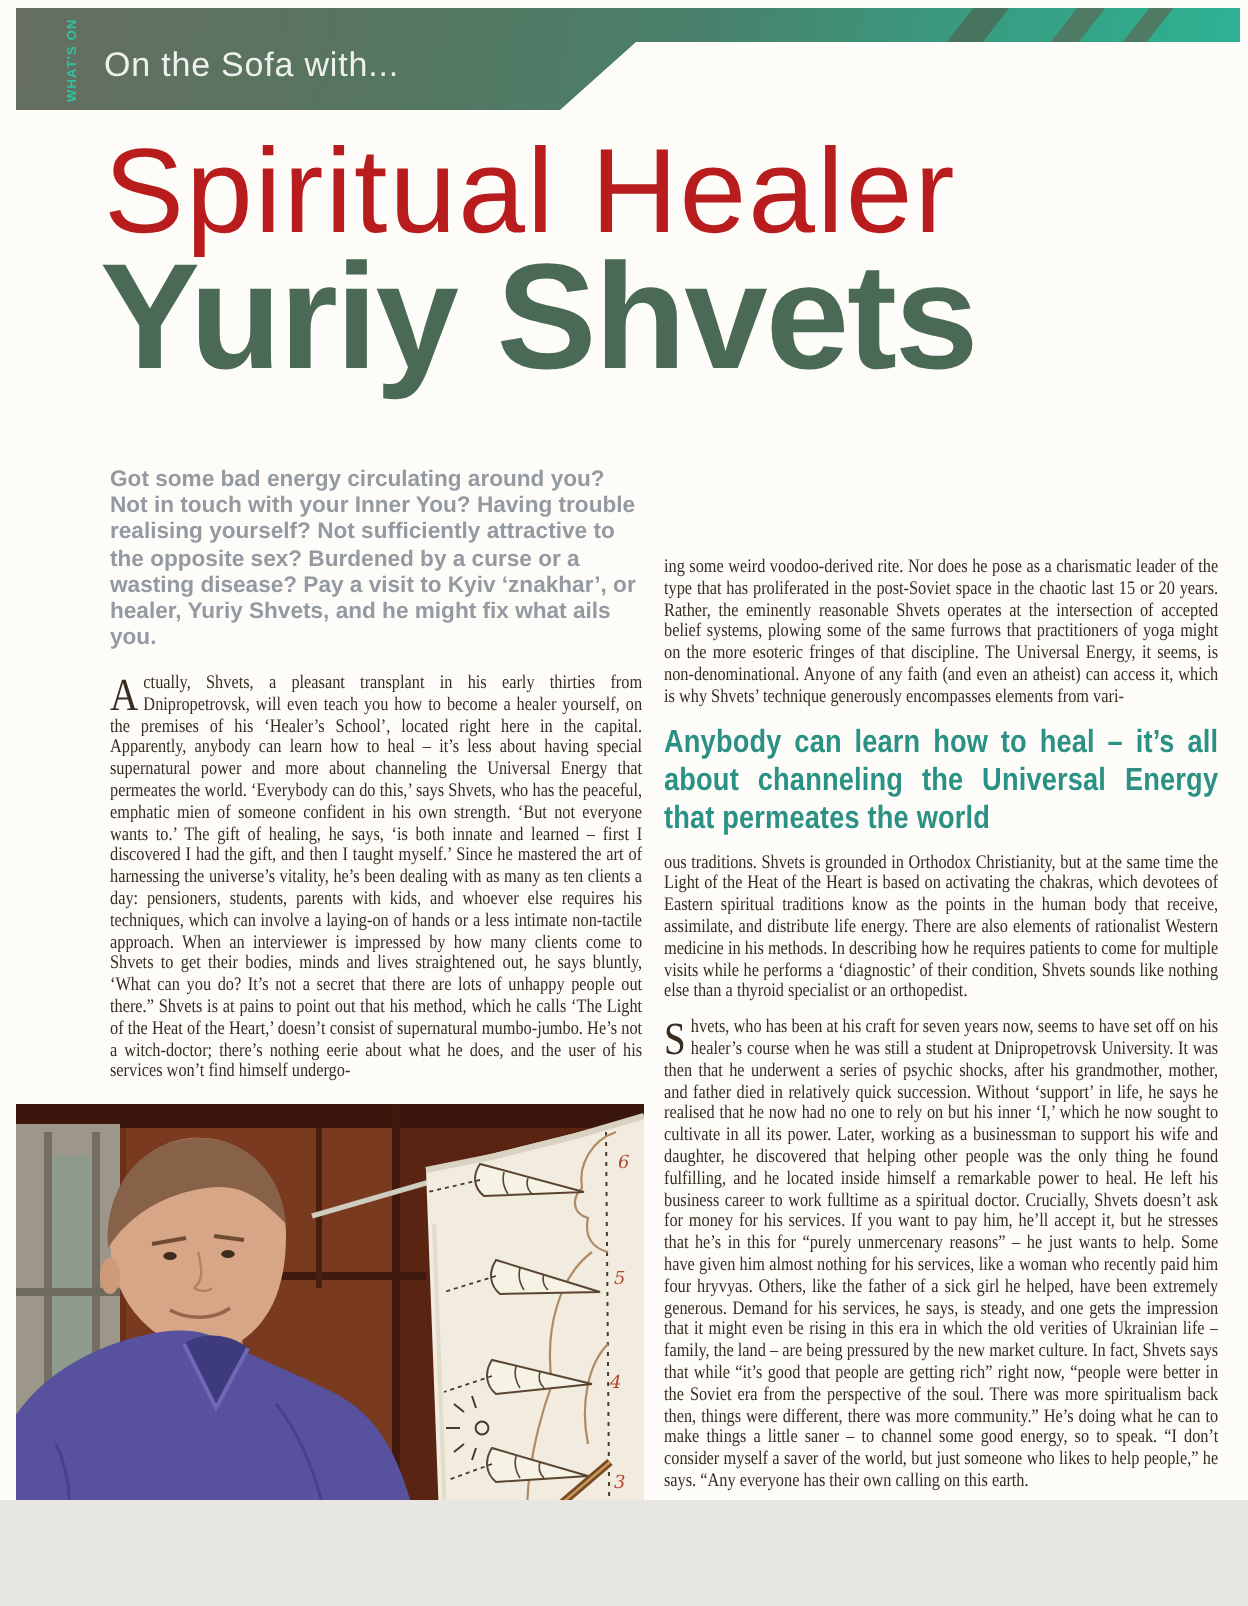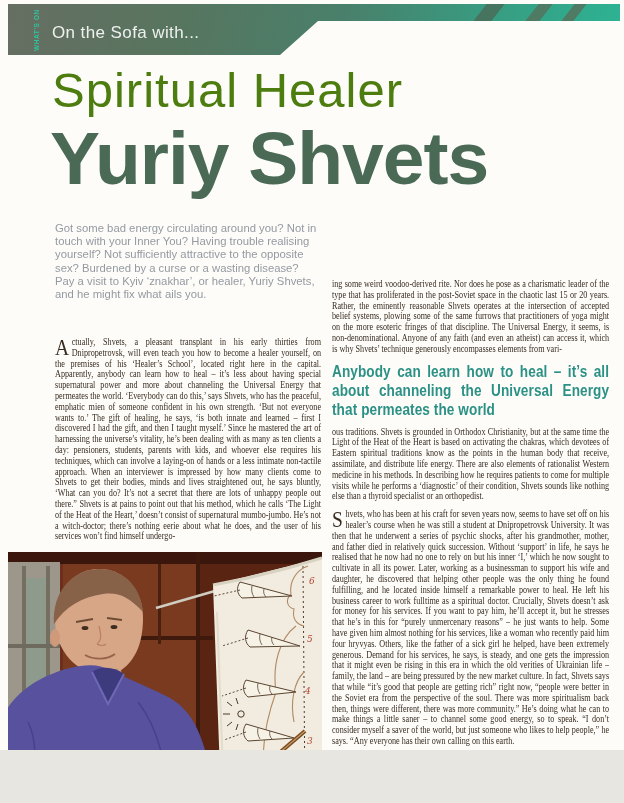--- a/index.html
+++ b/index.html
@@ -15,27 +15,27 @@
   .stripe.s2{right:74px;width:14px;}
   .stripe.s3{right:122px;width:18px;background:#47745e;}
   .kicker{position:absolute;left:33px;top:7px;height:44px;
     writing-mode:vertical-rl;transform:rotate(180deg);
     font-weight:700;font-size:6.5px;letter-spacing:0.6px;color:#2ec39e;}
   .section-label{position:absolute;left:52px;top:23px;
     font-weight:300;font-size:17px;color:#eef1ee;letter-spacing:0.4px;}
 
   
   .title-thin{position:absolute;left:52px;top:66px;
-    font-weight:200;font-size:49px;line-height:1;color:#4d7c0f;letter-spacing:1px;}
+    font-weight:200;font-size:60px;line-height:1;color:#b91c1c;letter-spacing:1px;}
   .title-bold{position:absolute;left:50px;top:121px;
     font-weight:700;font-size:75px;line-height:1;color:#4b6a55;letter-spacing:-1px;}
 
   
-  .intro{position:absolute;left:55px;top:222px;width:266px;
-    font-size:11.3px;line-height:13.2px;color:#949aa1;}
+  .intro{position:absolute;left:55px;top:234px;width:266px;
+    font-size:11.3px;line-height:13.2px;color:#949aa1;font-weight:bold;}
 
   
   .colwrap{position:absolute;overflow:hidden;}
   .colwrap.left{left:55px;top:337px;width:266px;height:211px;}
   .colwrap.right{left:332px;top:233px;width:277px;height:566px;margin-top:46px;}
   .col{transform:scaleX(0.85);transform-origin:0 0;
     font-family:"Liberation Serif",serif;font-size:9.6px;line-height:10.8px;
     color:#382c20;text-align:justify;}
   .colwrap.left .col{width:313px;}
   .colwrap.right .col{width:326px;}

